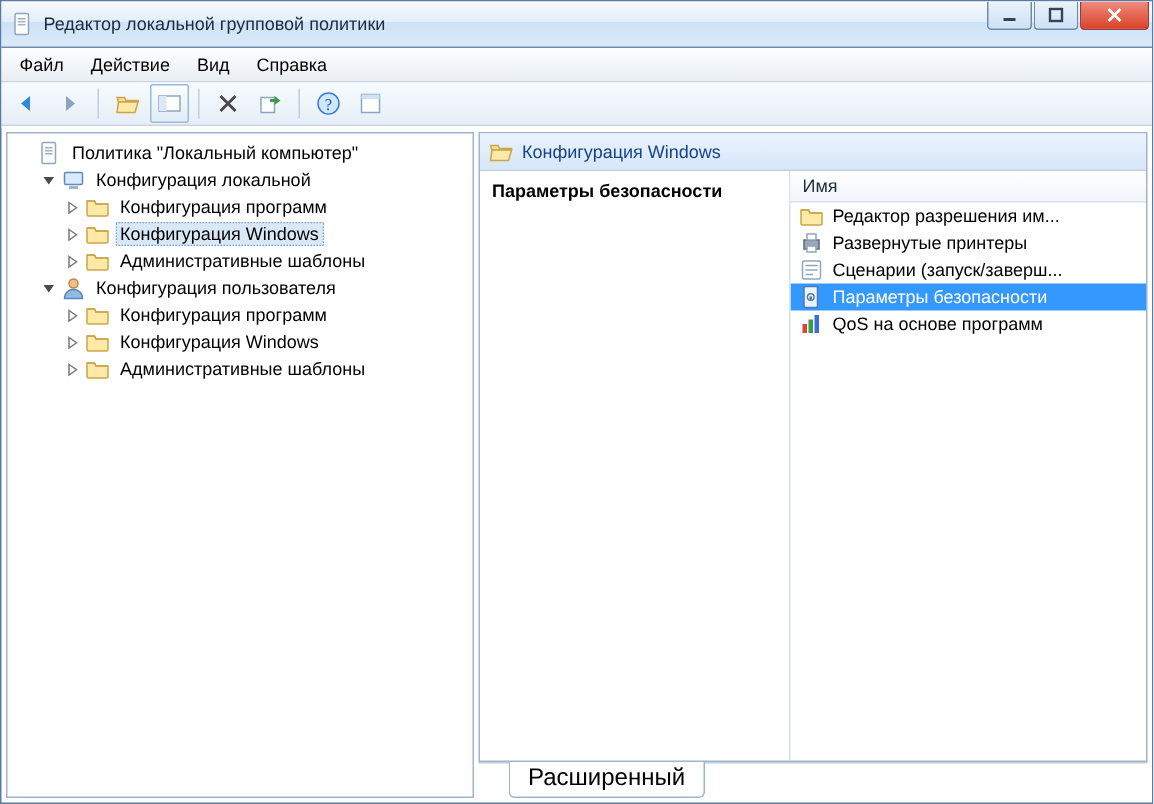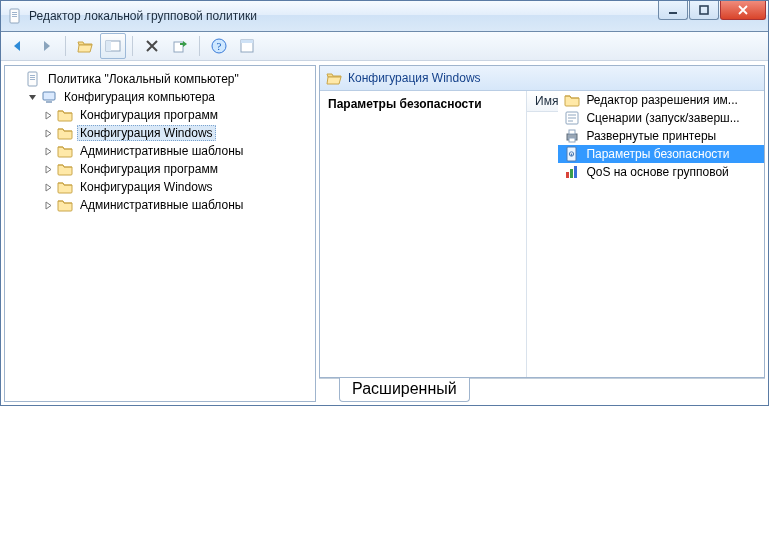--- a/index.html
+++ b/index.html
@@ -1,16 +1,16 @@
 <!DOCTYPE html>
 <html><head>
 <meta charset="utf-8">
 <style>
   html,body{margin:0;padding:0;font-family:"Segoe UI",Tahoma,sans-serif;font-size:12px;color:#000;background:#fff}
-  .window{width:769px;height:406px;border:1px solid #5a7ba4;box-sizing:border-box;display:flex;flex-direction:column;background:#fff}
+  .window{width:769px;height:536px;border:1px solid #5a7ba4;box-sizing:border-box;display:flex;flex-direction:column;background:#fff}
   
   .titlebar{height:30px;background:linear-gradient(to bottom,#f6fbff 0%,#e3eefb 45%,#cfe2f6 46%,#dae9f8 100%);display:flex;align-items:center;padding-left:6px;border-bottom:1px solid #6d8aab}
   .titlebar .doc-icon{width:16px;height:16px;margin-right:6px}
   .titlebar .title{flex:1;color:#1b2b3c}
   .winbtns{display:flex;height:20px;margin-right:2px;align-self:flex-start}
   .winbtn{width:28px;height:18px;margin-left:1px;border:1px solid #6f8aa8;border-top:none;border-radius:0 0 3px 3px;display:flex;align-items:center;justify-content:center;background:linear-gradient(to bottom,#e9f3fd,#cfe1f4)}
   .winbtn.close{width:44px;background:linear-gradient(to bottom,#f08b7b,#d9442a);border-color:#a33}
   .winbtn svg{width:12px;height:12px}
   
   .menubar{height:22px;background:linear-gradient(to bottom,#fdfefe,#e9eef4);border-bottom:1px solid #c9d4e2;display:flex;align-items:center;padding:0 4px;gap:2px}
@@ -23,21 +23,21 @@
   
   .body{flex:1;display:flex;min-height:0;border-top:1px solid #fff}
   .tree{width:310px;border:1px solid #9fb4cd;margin:3px 0 3px 3px;overflow:auto;background:#fff;padding:4px 0}
   .rightwrap{flex:1;display:flex;flex-direction:column;margin:3px 3px 3px 3px}
   .rightpane{flex:1;border:1px solid #9fb4cd;background:#fff;display:flex;flex-direction:column;min-height:0}
   .crumb{height:24px;background:linear-gradient(to bottom,#eaf3fd,#d6e7f9);border-bottom:1px solid #b9cde4;display:flex;align-items:center;padding-left:6px;gap:6px;color:#15428b;font-weight:400}
   .crumb .fld{width:16px;height:16px}
   .rightinner{flex:1;display:flex;min-height:0}
   .descpan{width:190px;border-right:1px solid #d9e2ec;padding:6px 8px}
   .descpan .hdr{font-weight:700;margin-bottom:6px}
-  .listpan{flex:1;display:flex;flex-direction:row}
+  .listpan{flex:1;display:flex;flex-direction:column}
   .colhdr{height:20px;border-bottom:1px solid #d9e2ec;display:flex;align-items:center;padding-left:8px;color:#1b2b3c;background:linear-gradient(to bottom,#fff,#f1f5fa)}
   .list{flex:1;overflow:auto}
   .row{height:18px;display:flex;align-items:center;padding:0 6px;gap:6px;white-space:nowrap}
   .row.sel{background:#3399ff;color:#fff}
   .row .ic{width:16px;height:16px;flex:none}
   
   .tabsbar{height:24px;display:flex;align-items:flex-end;padding-left:20px;position:relative}
   .tabsbar::before{content:"";position:absolute;left:0;right:0;top:0;border-top:1px solid #c2cedb}
   .tab{padding:2px 12px 3px;border:1px solid #9fb4cd;border-top:none;border-radius:0 0 4px 4px;background:#f2f6fb;margin-right:3px;font-size:16px;position:relative;top:-0px}
   .tab.active{background:#fff}
@@ -158,20 +158,26 @@
           </svg>
         </div>
       <div class="winbtn close">
           <svg viewBox="0 0 12 12">
             <path d="M2 2l8 8M10 2l-8 8" stroke="#fff" stroke-width="1.8"></path>
           </svg>
         </div>
     </div>
   </div>
 
+  <div class="menubar">
+    <div class="menuitem">Файл</div>
+    <div class="menuitem">Действие</div>
+    <div class="menuitem">Вид</div>
+    <div class="menuitem">Справка</div>
+  </div>
 
   <div class="toolbar">
     <div class="tbtn">
         <svg width="16" height="16">
           <use href="#i-back"></use>
         </svg>
       </div>
     <div class="tbtn">
         <svg width="16" height="16">
           <use href="#i-fwd"></use>
@@ -229,21 +235,21 @@
         <span class="tw twist">
             <svg>
               <use href="#i-tri-d"></use>
             </svg>
           </span>
         <span class="tic">
             <svg width="16" height="16">
               <use href="#i-pc"></use>
             </svg>
           </span>
-        <span class="tlabel">Конфигурация компьютера</span>
+        <span class="tlabel">Конфигурация локальной</span>
       </div>
       <div class="tnode indent3">
         <span class="tw twist">
             <svg>
               <use href="#i-tri-r"></use>
             </svg>
           </span>
         <span class="tic">
             <svg width="16" height="16">
               <use href="#i-folder"></use>
@@ -271,20 +277,33 @@
             </svg>
           </span>
         <span class="tic">
             <svg width="16" height="16">
               <use href="#i-folder"></use>
             </svg>
           </span>
         <span class="tlabel">Административные шаблоны</span>
       </div>
 
+      <div class="tnode indent2">
+        <span class="tw twist">
+            <svg>
+              <use href="#i-tri-d"></use>
+            </svg>
+          </span>
+        <span class="tic">
+            <svg width="16" height="16">
+              <use href="#i-user"></use>
+            </svg>
+          </span>
+        <span class="tlabel">Конфигурация пользователя</span>
+      </div>
       <div class="tnode indent3">
         <span class="tw twist">
             <svg>
               <use href="#i-tri-r"></use>
             </svg>
           </span>
         <span class="tic">
             <svg width="16" height="16">
               <use href="#i-folder"></use>
             </svg>
@@ -340,48 +359,48 @@
                 <span class="ic">
                     <svg width="16" height="16">
                       <use href="#i-folder"></use>
                     </svg>
                   </span>
                 <span>Редактор разрешения им...</span>
               </div>
               <div class="row">
                 <span class="ic">
                     <svg width="16" height="16">
+                      <use href="#i-printer"></use>
+                    </svg>
+                  </span>
+                <span>Развернутые принтеры</span>
+              </div>
+              <div class="row">
+                <span class="ic">
+                    <svg width="16" height="16">
                       <use href="#i-script"></use>
                     </svg>
                   </span>
                 <span>Сценарии (запуск/заверш...</span>
-              </div>
-              <div class="row">
-                <span class="ic">
-                    <svg width="16" height="16">
-                      <use href="#i-printer"></use>
-                    </svg>
-                  </span>
-                <span>Развернутые принтеры</span>
               </div>
               <div class="row sel">
                 <span class="ic">
                     <svg width="16" height="16">
                       <use href="#i-security"></use>
                     </svg>
                   </span>
                 <span>Параметры безопасности</span>
               </div>
               <div class="row">
                 <span class="ic">
                     <svg width="16" height="16">
                       <use href="#i-bars"></use>
                     </svg>
                   </span>
-                <span>QoS на основе групповой</span>
+                <span>QoS на основе программ</span>
               </div>
             </div>
           </div>
         </div>
       </div>
       <div class="tabsbar">
         <div class="tab active">Расширенный</div>
       </div>
     </div>
 

